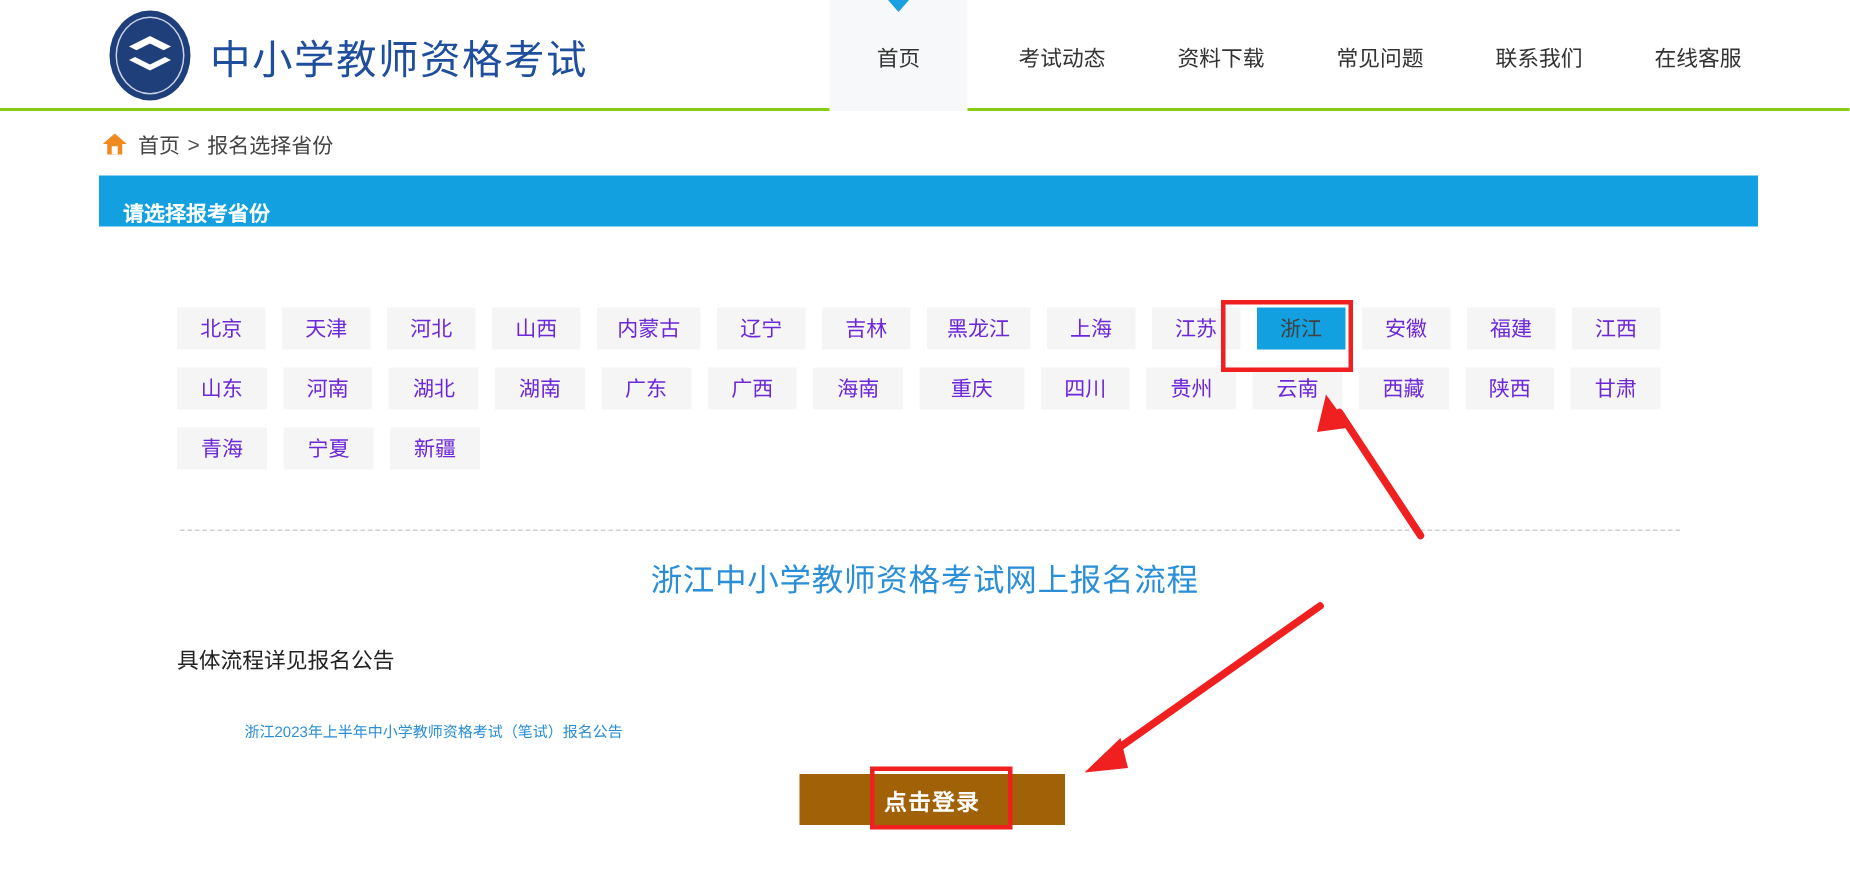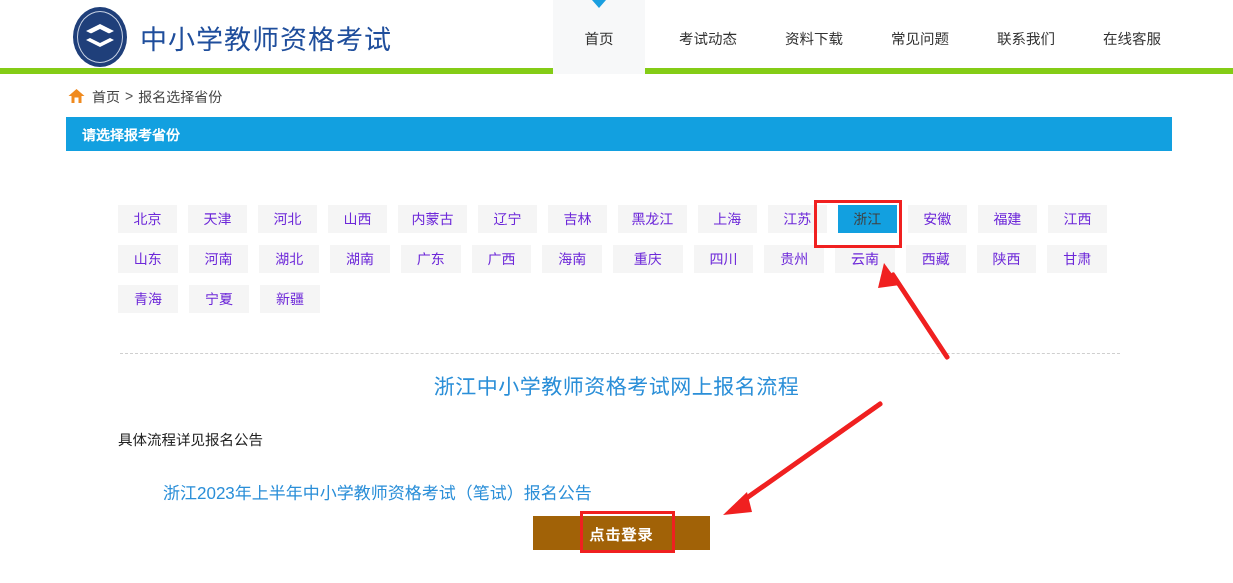--- a/index.html
+++ b/index.html
@@ -14,21 +14,21 @@
     font-family: "Liberation Sans", "DejaVu Sans", sans-serif;
     color: #333333;
     overflow: hidden;
     position: relative;
   }
 
   
   .site-header {
     position: relative;
     height: 74px;
-    border-bottom: 6px solid #84cc16;
+    border-bottom: 2px solid #84cc16;
     background: #ffffff;
     box-sizing: border-box;
   }
   .brand {
     position: absolute;
     left: 70px;
     top: 4px;
     display: flex;
     align-items: center;
     height: 66px;
@@ -125,21 +125,21 @@
   .section-bar {
     position: absolute;
     left: 66px;
     top: 117px;
     width: 1106px;
     height: 34px;
     background: #12a0e0;
     color: #ffffff;
     font-size: 14px;
     display: flex;
-    align-items: center;
+    align-items: flex-end;
     padding-left: 16px;
     box-sizing: border-box;
     font-weight: bold;
   }
 
   
   .province-panel {
     position: absolute;
     left: 118px;
     top: 205px;
@@ -192,21 +192,21 @@
     left: 118px;
     top: 428px;
     font-size: 14.5px;
     color: #222222;
     font-weight: normal;
   }
   .flow-link {
     position: absolute;
     left: 163px;
     top: 479px;
-    font-size: 17px;
+    font-size: 10px;
     color: #2b8fd8;
     text-decoration: none;
     white-space: nowrap;
   }
 
   .login-btn {
     position: absolute;
     left: 533px;
     top: 516px;
     width: 177px;

